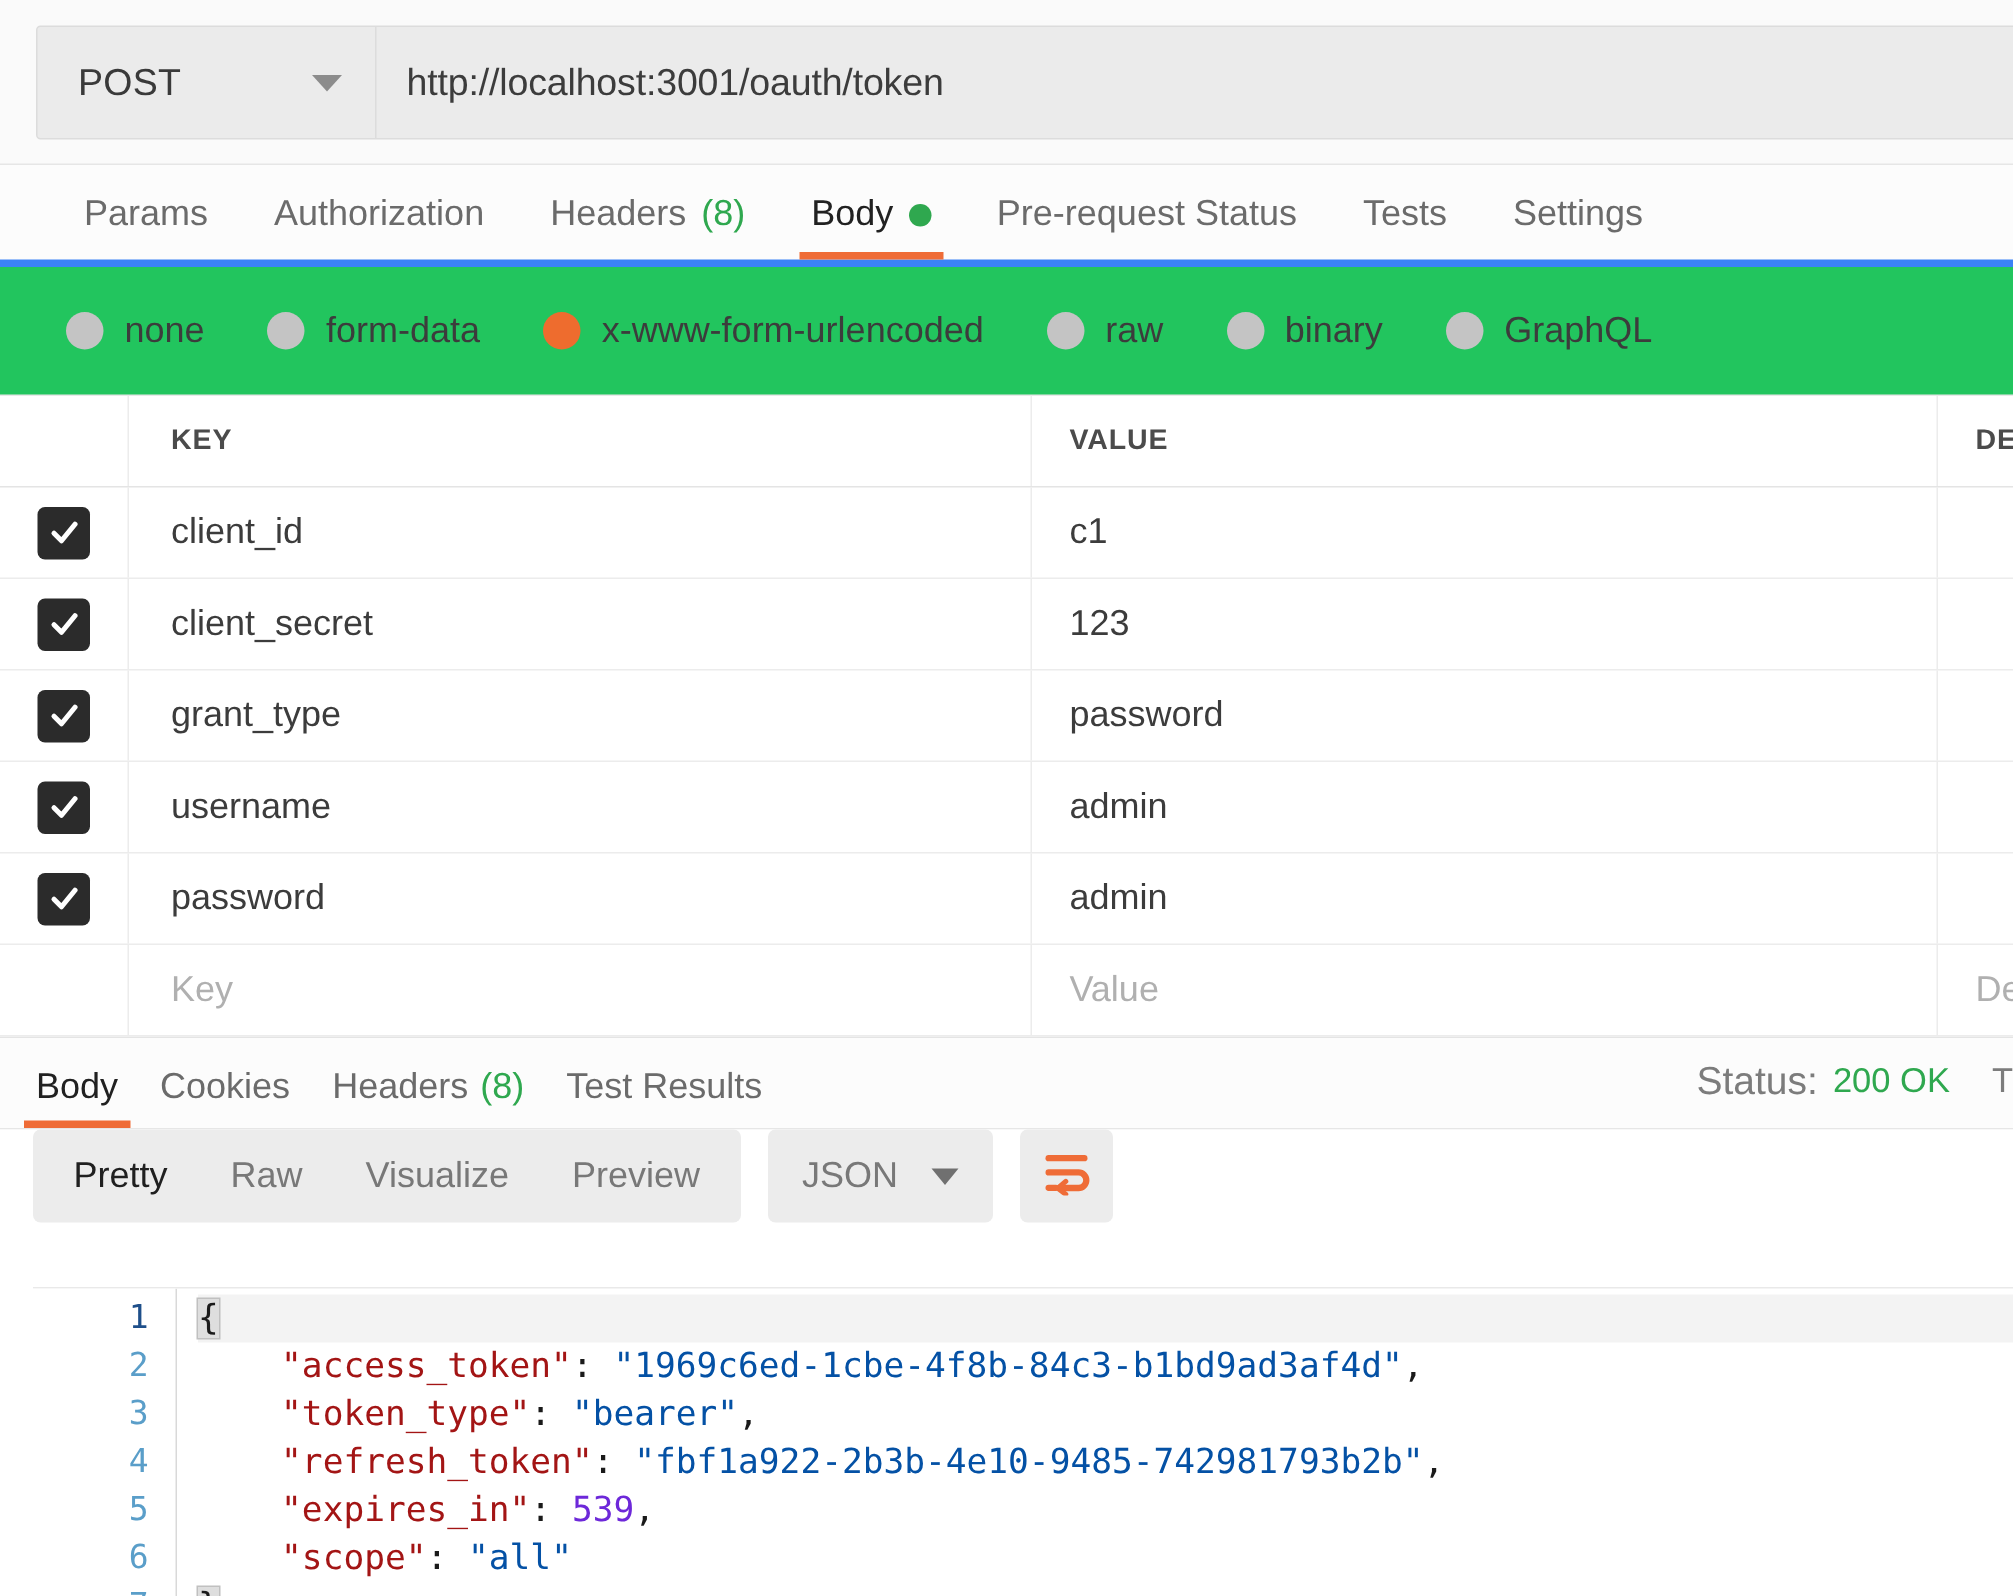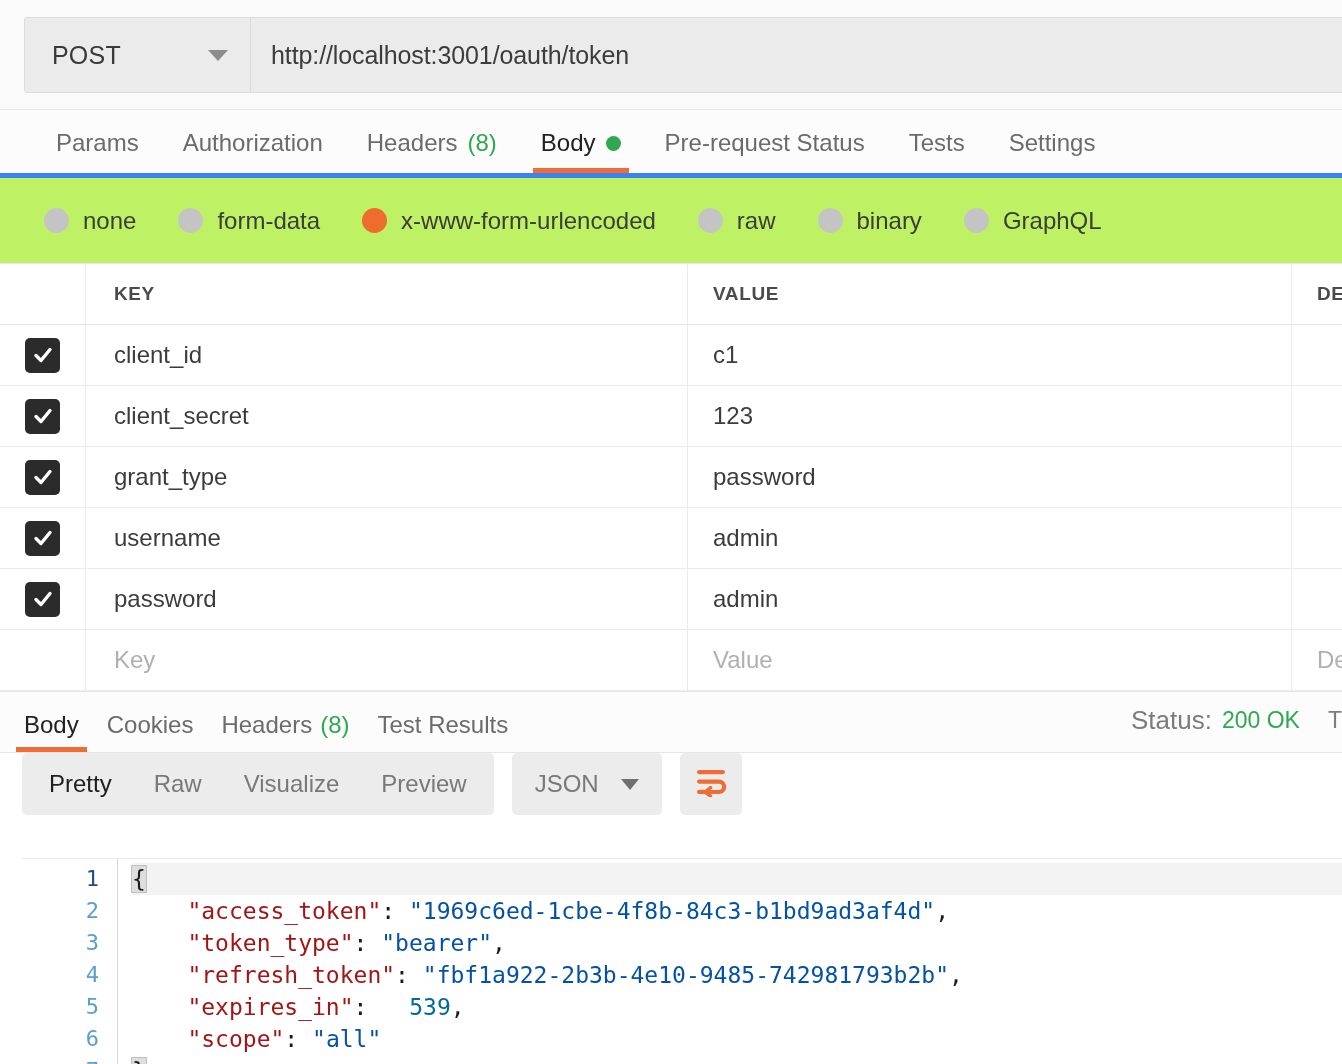--- a/index.html
+++ b/index.html
@@ -55,21 +55,21 @@
   }
   .rtab .cnt { color: #2fa84f; }
   .dot-green {
     width: 15px; height: 15px; border-radius: 50%; background: #2fa84f;
     display: inline-block;
   }
 
   
   .body-types {
     position: absolute; left: 0; top: 178px; right: 0; height: 86px;
-    background: #bef264; border-bottom: 1px solid #e8e8e8;
+    background: #22c55e; border-bottom: 1px solid #e8e8e8;
     display: flex; align-items: center; padding-left: 44px;
   }
   .btype { display: flex; align-items: center; gap: 14px; margin-right: 42px; cursor: pointer; }
   .radio {
     width: 25px; height: 25px; border-radius: 50%; background: #c4c4c4;
     display: flex; align-items: center; justify-content: center; flex: none;
   }
   .radio.sel { background: #ee6c2e; }
   .radio.sel::after {
     content: ""; width: 9px; height: 9px; border-radius: 50%; background: #ffffff;
@@ -181,21 +181,21 @@
   .gnum.cur { color: #1e4f8a; }
   .code-lines {
     flex: 1; padding-top: 4px; padding-left: 14px; position: relative;
     font-family: "DejaVu Sans Mono", monospace; font-size: 23px;
     white-space: pre; overflow: hidden;
   }
   .cline { height: 32px; line-height: 32px; }
   .cline.active { background: #f3f3f3; box-shadow: inset 0 0 0 0 transparent; }
   .k-key { color: #a31515; }
   .k-str { color: #0451a5; }
-  .k-num { color: #0369a1; margin-left: 28px; }
+  .k-num { color: #6d28d9; }
   .k-punc { color: #1a1a1a; }
   .brk { background: #dedede; outline: 1px solid #c0c0c0; }
 </style>
 </head>
 <body>
 
 <div id="app">
 
   <div class="urlbar-wrap">
     <div class="urlbar">

